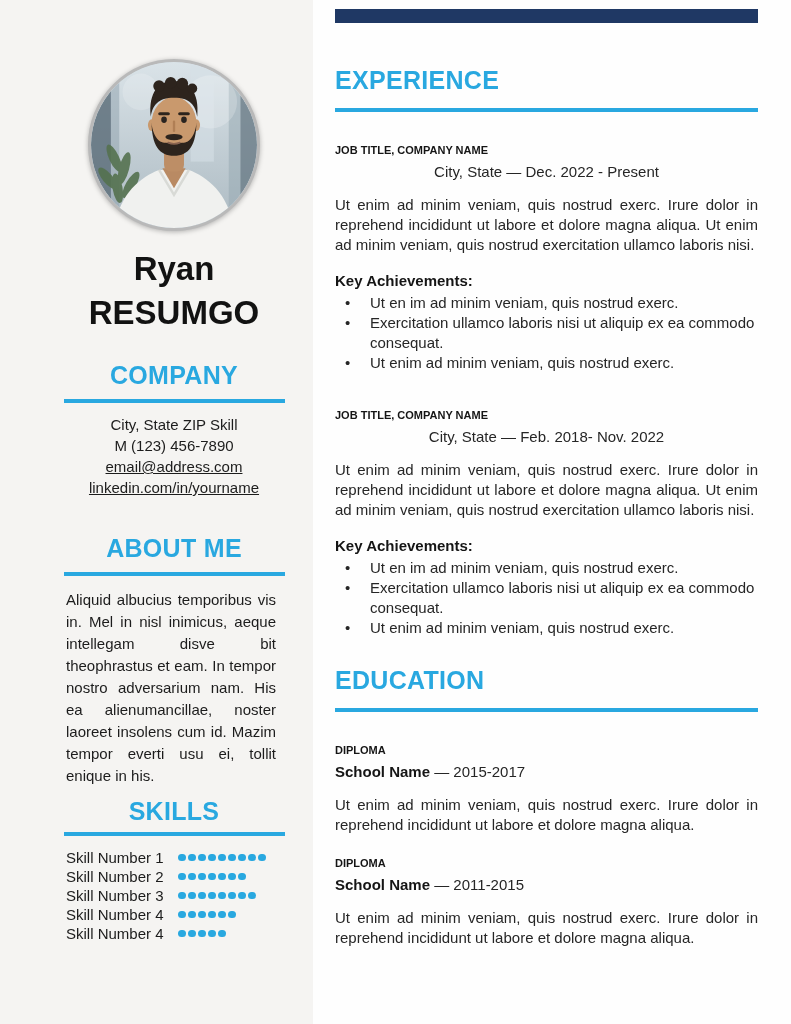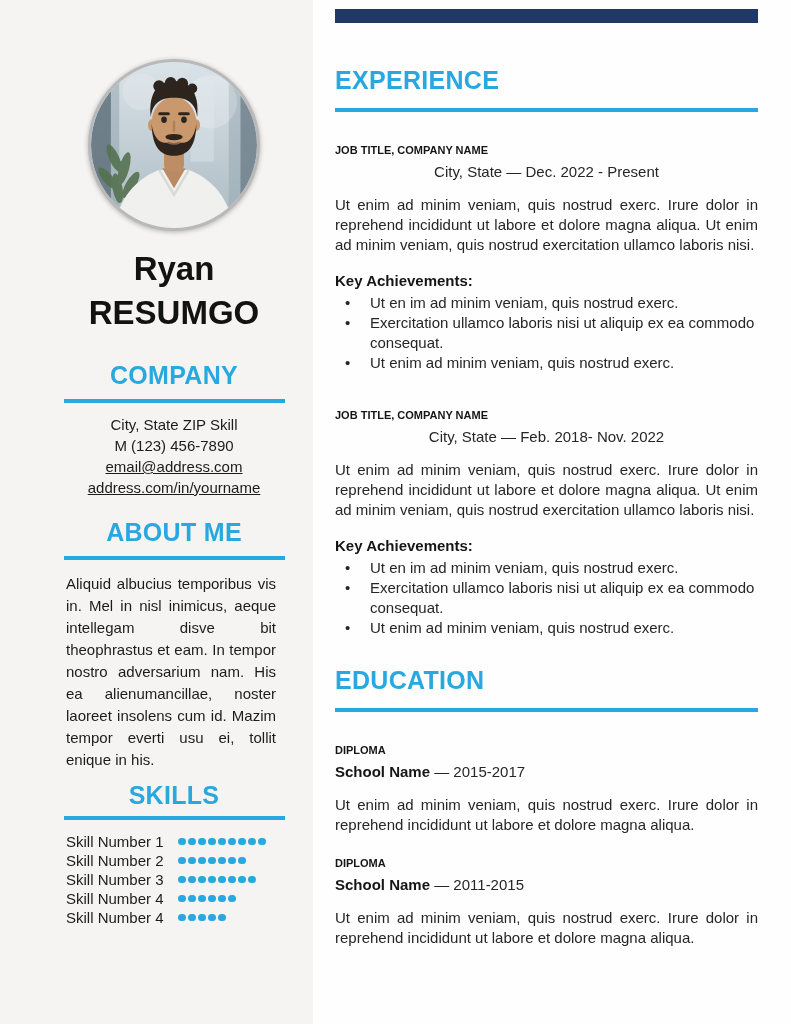--- a/index.html
+++ b/index.html
@@ -28,21 +28,21 @@
     box-shadow:0 1px 5px rgba(0,0,0,.28);
   }
   .photo-wrap svg{display:block;width:100%;height:100%;}
   .name{margin-top:16px;font-size:33px;font-weight:bold;color:#121212;line-height:44px;}
   .sec-title{color:var(--accent);font-weight:bold;font-size:25px;line-height:28px;letter-spacing:.3px;}
   .rule{height:4px;background:var(--accent);}
   .side-rule{width:221px;margin:10px auto 0;}
   .details-title{margin-top:26px;}
   .details-lines{margin-top:11px;font-size:15px;line-height:21px;}
   .link{text-decoration:underline;color:#1c1c1c;cursor:pointer;}
-  .about-title{margin-top:20px;}
+  .about-title{margin-top:36px;}
   .about-text{margin:13px 36px 0 30px;text-align:justify;font-size:15px;line-height:22px;}
   .skills-title{margin-top:10px;}
   .skills-rule{margin-top:7px;}
   .skills-list{margin-top:12px;padding-left:30px;text-align:left;}
   .skill-row{display:flex;align-items:center;height:19px;}
   .skill-label{width:112px;font-size:15px;}
   .dots{display:flex;gap:2.5px;align-items:center;}
   .dot{width:7.5px;height:7.5px;border-radius:50%;background:var(--accent);}
 
   
@@ -128,21 +128,21 @@
       <div>Ryan</div>
       <div>RESUMGO</div>
     </div>
 
     <div class="sec-title details-title">COMPANY</div>
     <div class="rule side-rule"></div>
     <div class="details-lines">
       <div>City, State ZIP Skill</div>
       <div>M (123) 456-7890</div>
       <div><span class="link">email@address.com</span></div>
-      <div><span class="link">address.com/in/yourname</span></div>
+      <div><span class="link">linkedin.com/in/yourname</span></div>
     </div>
 
     <div class="sec-title about-title">ABOUT ME</div>
     <div class="rule side-rule"></div>
     <p class="about-text">Aliquid albucius temporibus vis in. Mel in nisl inimicus, aeque intellegam disve bit theophrastus et eam. In tempor nostro adversarium nam. His ea alienumancillae, noster laoreet insolens cum id. Mazim tempor everti usu ei, tollit enique in his.</p>
 
     <div class="sec-title skills-title">SKILLS</div>
     <div class="rule side-rule skills-rule"></div>
     <div class="skills-list">
       <div class="skill-row">

